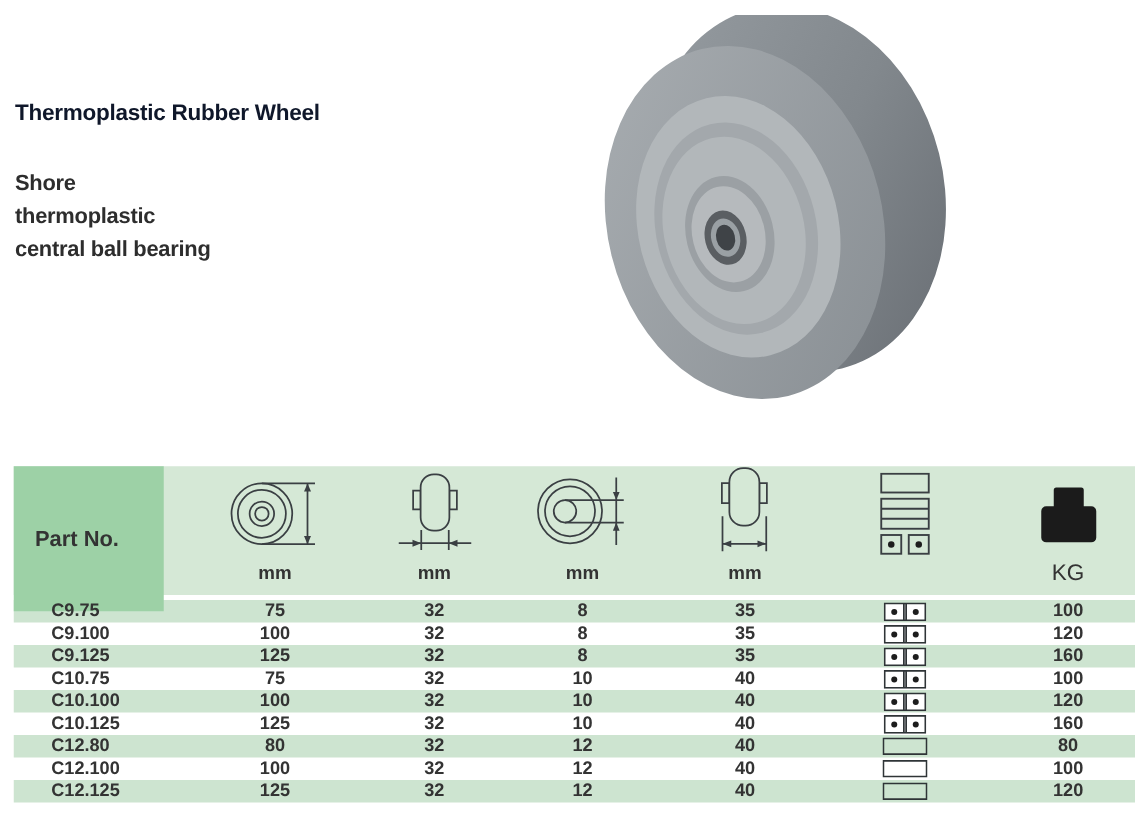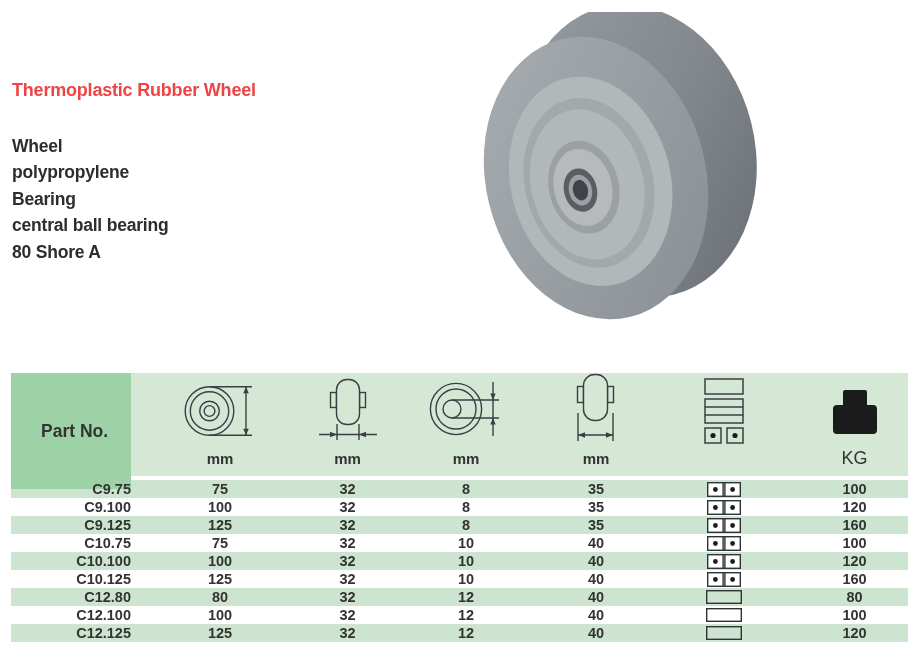--- a/index.html
+++ b/index.html
@@ -5,72 +5,70 @@
   html,body{margin:0;padding:0;}
   body{
     width:915px;height:654px;position:relative;overflow:hidden;
     background:#ffffff;
     font-family:"Liberation Sans",sans-serif;
     color:var(--text,#333);
   }
   
   .intro-title{
     position:absolute;left:12px;top:80px;
-    font-size:18px;font-weight:700;color:#ef4444;letter-spacing:-0.2px;
+    font-size:18px;font-weight:700;color:#0f172a;letter-spacing:-0.2px;
   }
   .intro-specs{
     position:absolute;left:12px;top:133px;
     font-size:17.5px;font-weight:700;color:#2d2d2d;
     line-height:26.4px;letter-spacing:-0.2px;
   }
   
   .wheel-photo{position:absolute;left:478px;top:12px;width:282px;height:315px;}
   
   .spec-table{position:absolute;left:11px;top:373px;width:897px;}
   .thead{
     display:grid;grid-template-columns:120px 178px 77px 160px 100px 155px 107px;
     height:103px;background:var(--green-light,#d5e8d6);
   }
   .th-part{
     background:var(--green-dark,#9dd1a6);
-    display:flex;align-items:center;box-sizing:border-box;padding-left:30px;
+    display:flex;align-items:center;box-sizing:border-box;padding-left:17px;
     font-size:17.5px;font-weight:700;color:#333;
   }
   .th{
     display:flex;flex-direction:column;align-items:center;justify-content:flex-start;
     box-sizing:border-box;padding-bottom:21px;
   }
   .icon-wrap{flex:1;display:flex;align-items:center;justify-content:center;width:100%;}
   .unit{font-size:15px;font-weight:700;color:#333;height:19px;line-height:19px;}
   .unit-kg{font-weight:400;font-size:18px;}
   .tbody{margin-top:4px;}
   .row{
     display:grid;grid-template-columns:120px 178px 77px 160px 100px 155px 107px;
     height:18px;align-items:center;
     font-size:14.5px;font-weight:700;color:#333;
   }
   .row:nth-child(odd){background:var(--row-green,#cde4d0);}
   .cell{text-align:center;line-height:18px;}
-  .cell-part{text-align:right;box-sizing:border-box;}
+  .cell-part{text-align:left;padding-left:30px;box-sizing:border-box;}
   .cell-bearing{display:flex;align-items:center;justify-content:center;height:18px;}
   .icon-ball,.icon-plain{display:none;line-height:0;}
   .bearing-ball .icon-ball{display:block;}
   .bearing-plain .icon-plain{display:block;}
   svg{display:block;}
 </style>
 </head>
 <body>
 
 <div class="intro-title">Thermoplastic Rubber Wheel</div>
 <div class="intro-specs">
-  <div>Wheel</div>
-  <div>polypropylene</div>
-  <div>Bearing</div>
+  <div>Shore</div>
+  <div>thermoplastic</div>
   <div>central ball bearing</div>
-  <div>80 Shore A</div>
 </div>
 
 <div class="wheel-photo">
   <svg width="282" height="315" viewBox="0 0 282 315">
     <defs>
       <linearGradient id="gTread" x1="0" y1="0" x2="1" y2="1">
         <stop offset="0" stop-color="#979da2"></stop>
         <stop offset="0.55" stop-color="#82888d"></stop>
         <stop offset="1" stop-color="#676c72"></stop>
       </linearGradient>

